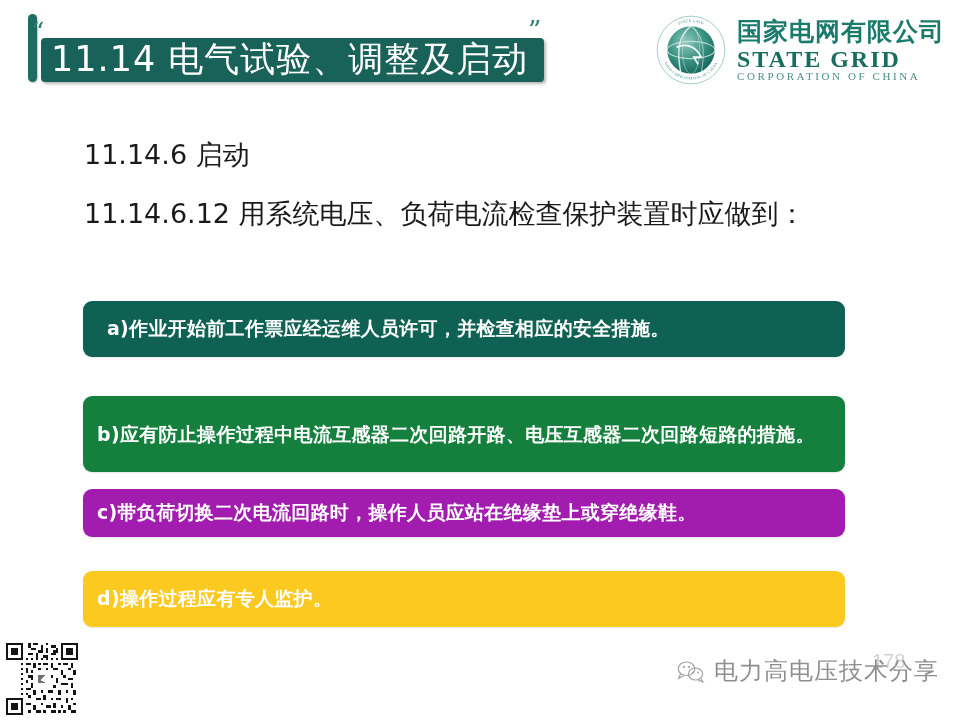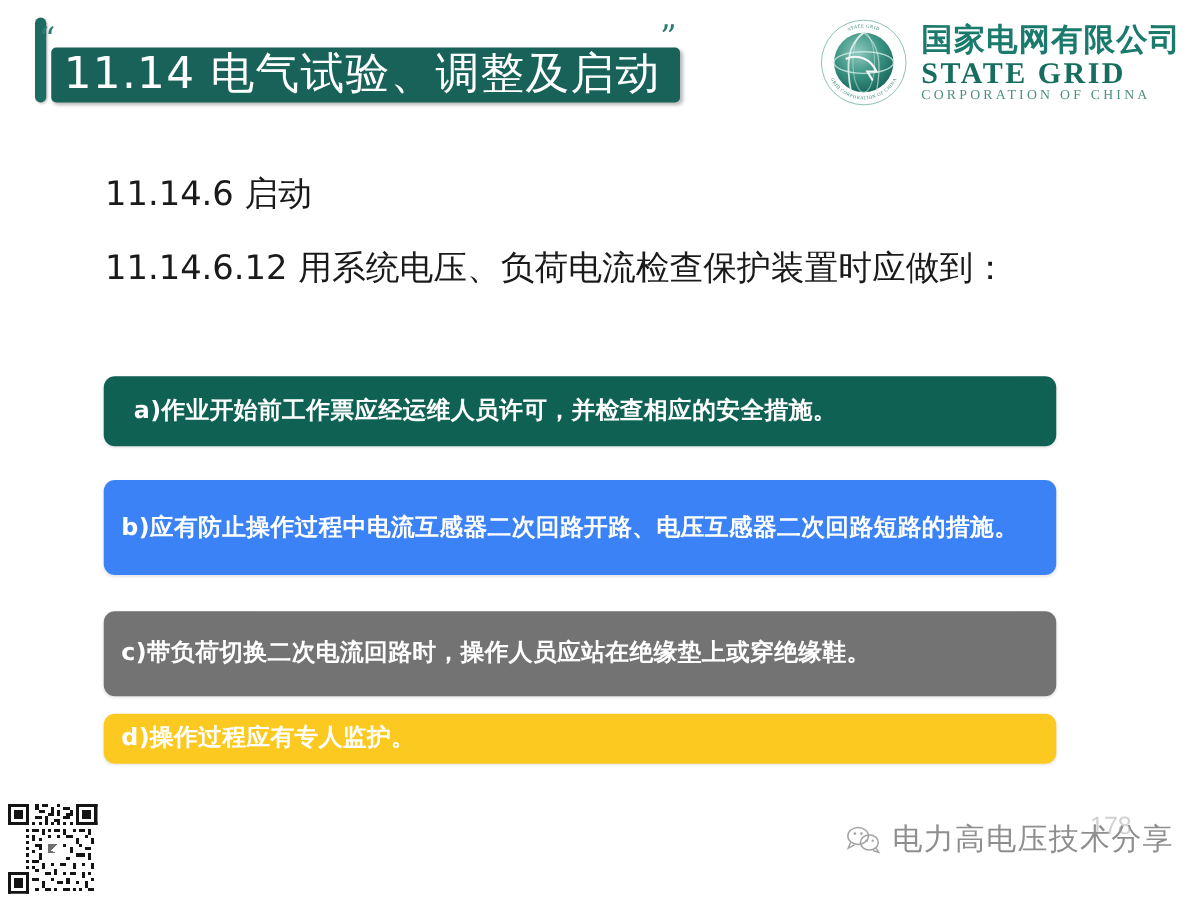--- a/index.html
+++ b/index.html
@@ -129,23 +129,23 @@
     font-weight: bold;
     line-height: 1.45;
     letter-spacing: 0.3px;
     padding: 10px 14px 10px 14px;
     display: flex;
     align-items: center;
     box-shadow: 0 1px 2px rgba(0,0,0,0.10);
     font-family: "DejaVu Sans", "Liberation Sans", sans-serif;
   }
   #cbox-a { top: 301px; height: 56px; background: #0f6253; padding-left: 24px; }
-  #cbox-b { top: 384px; height: 76px; background: #3b82f6; }
-  #cbox-c { top: 489px; height: 68px; background: #737373; }
-  #cbox-d { top: 571px; height: 40px; background: #fbc91f; }
+  #cbox-b { top: 396px; height: 76px; background: #15803d; }
+  #cbox-c { top: 489px; height: 48px; background: #a21caf; }
+  #cbox-d { top: 571px; height: 56px; background: #fbc91f; }
   #cbox-b .cbox-text { line-height: 1.5; }
 
   
   #qr {
     position: absolute;
     left: 6px;
     top: 643px;
     width: 72px;
     height: 72px;
   }

